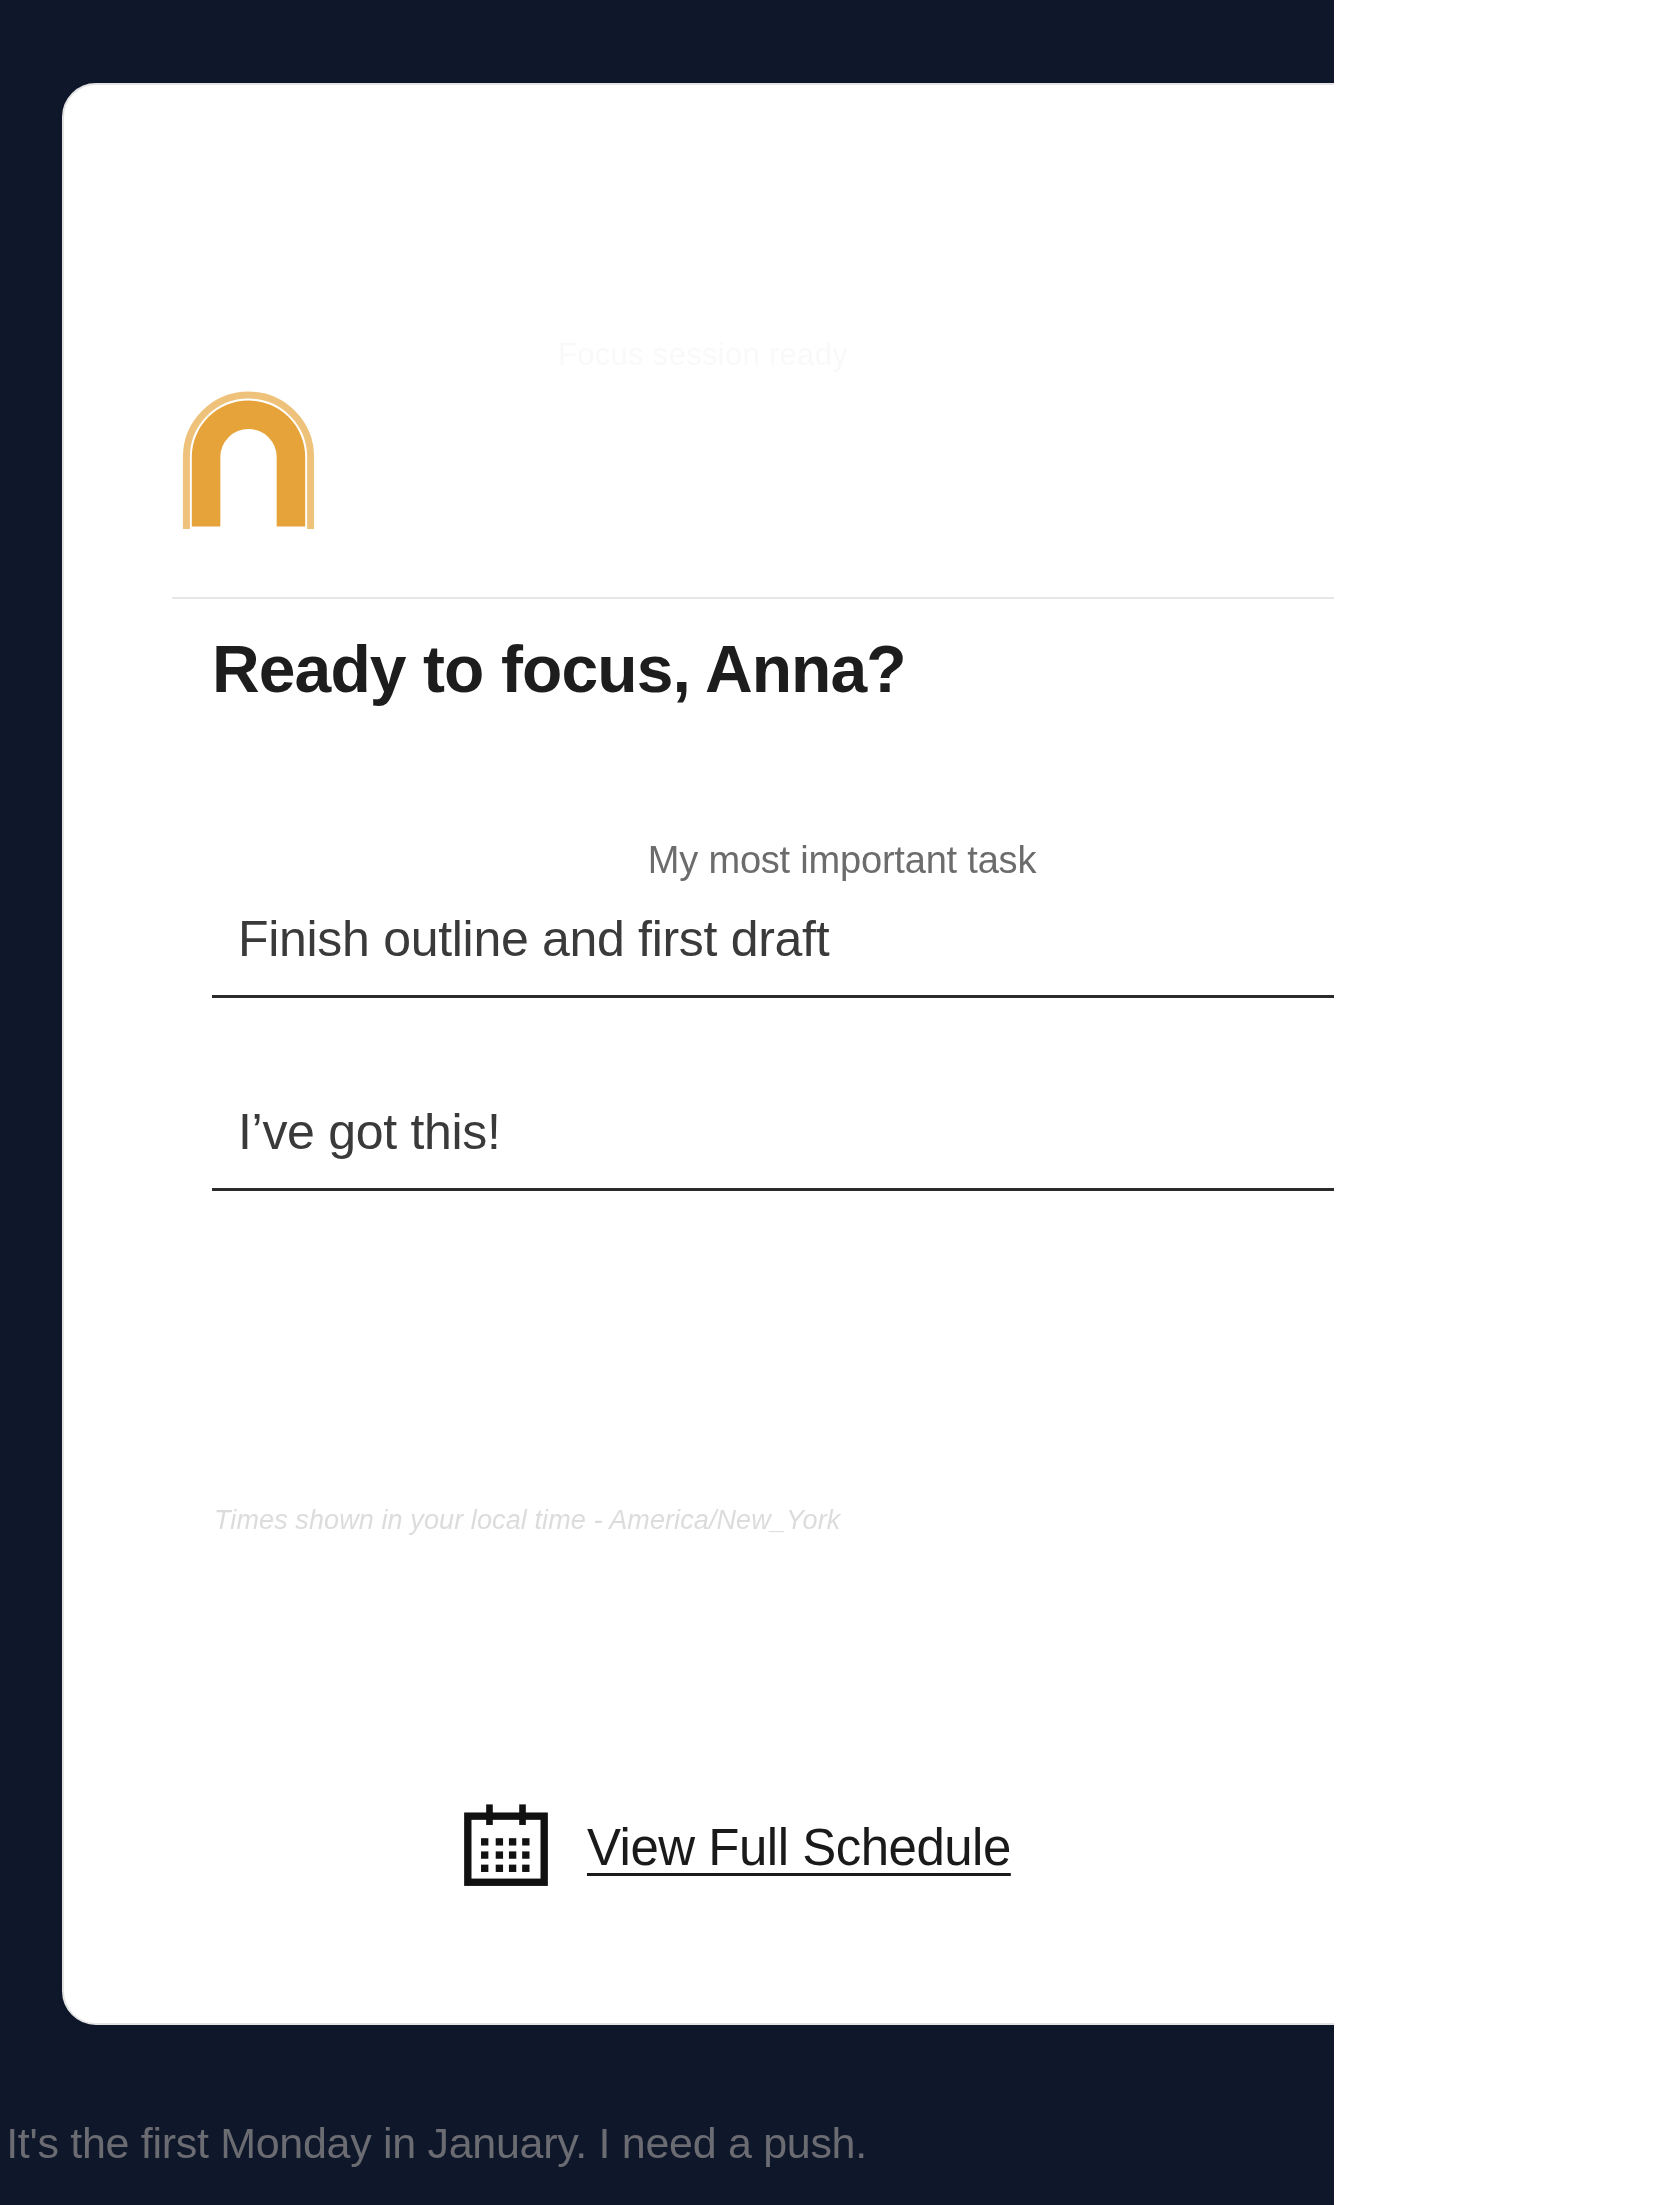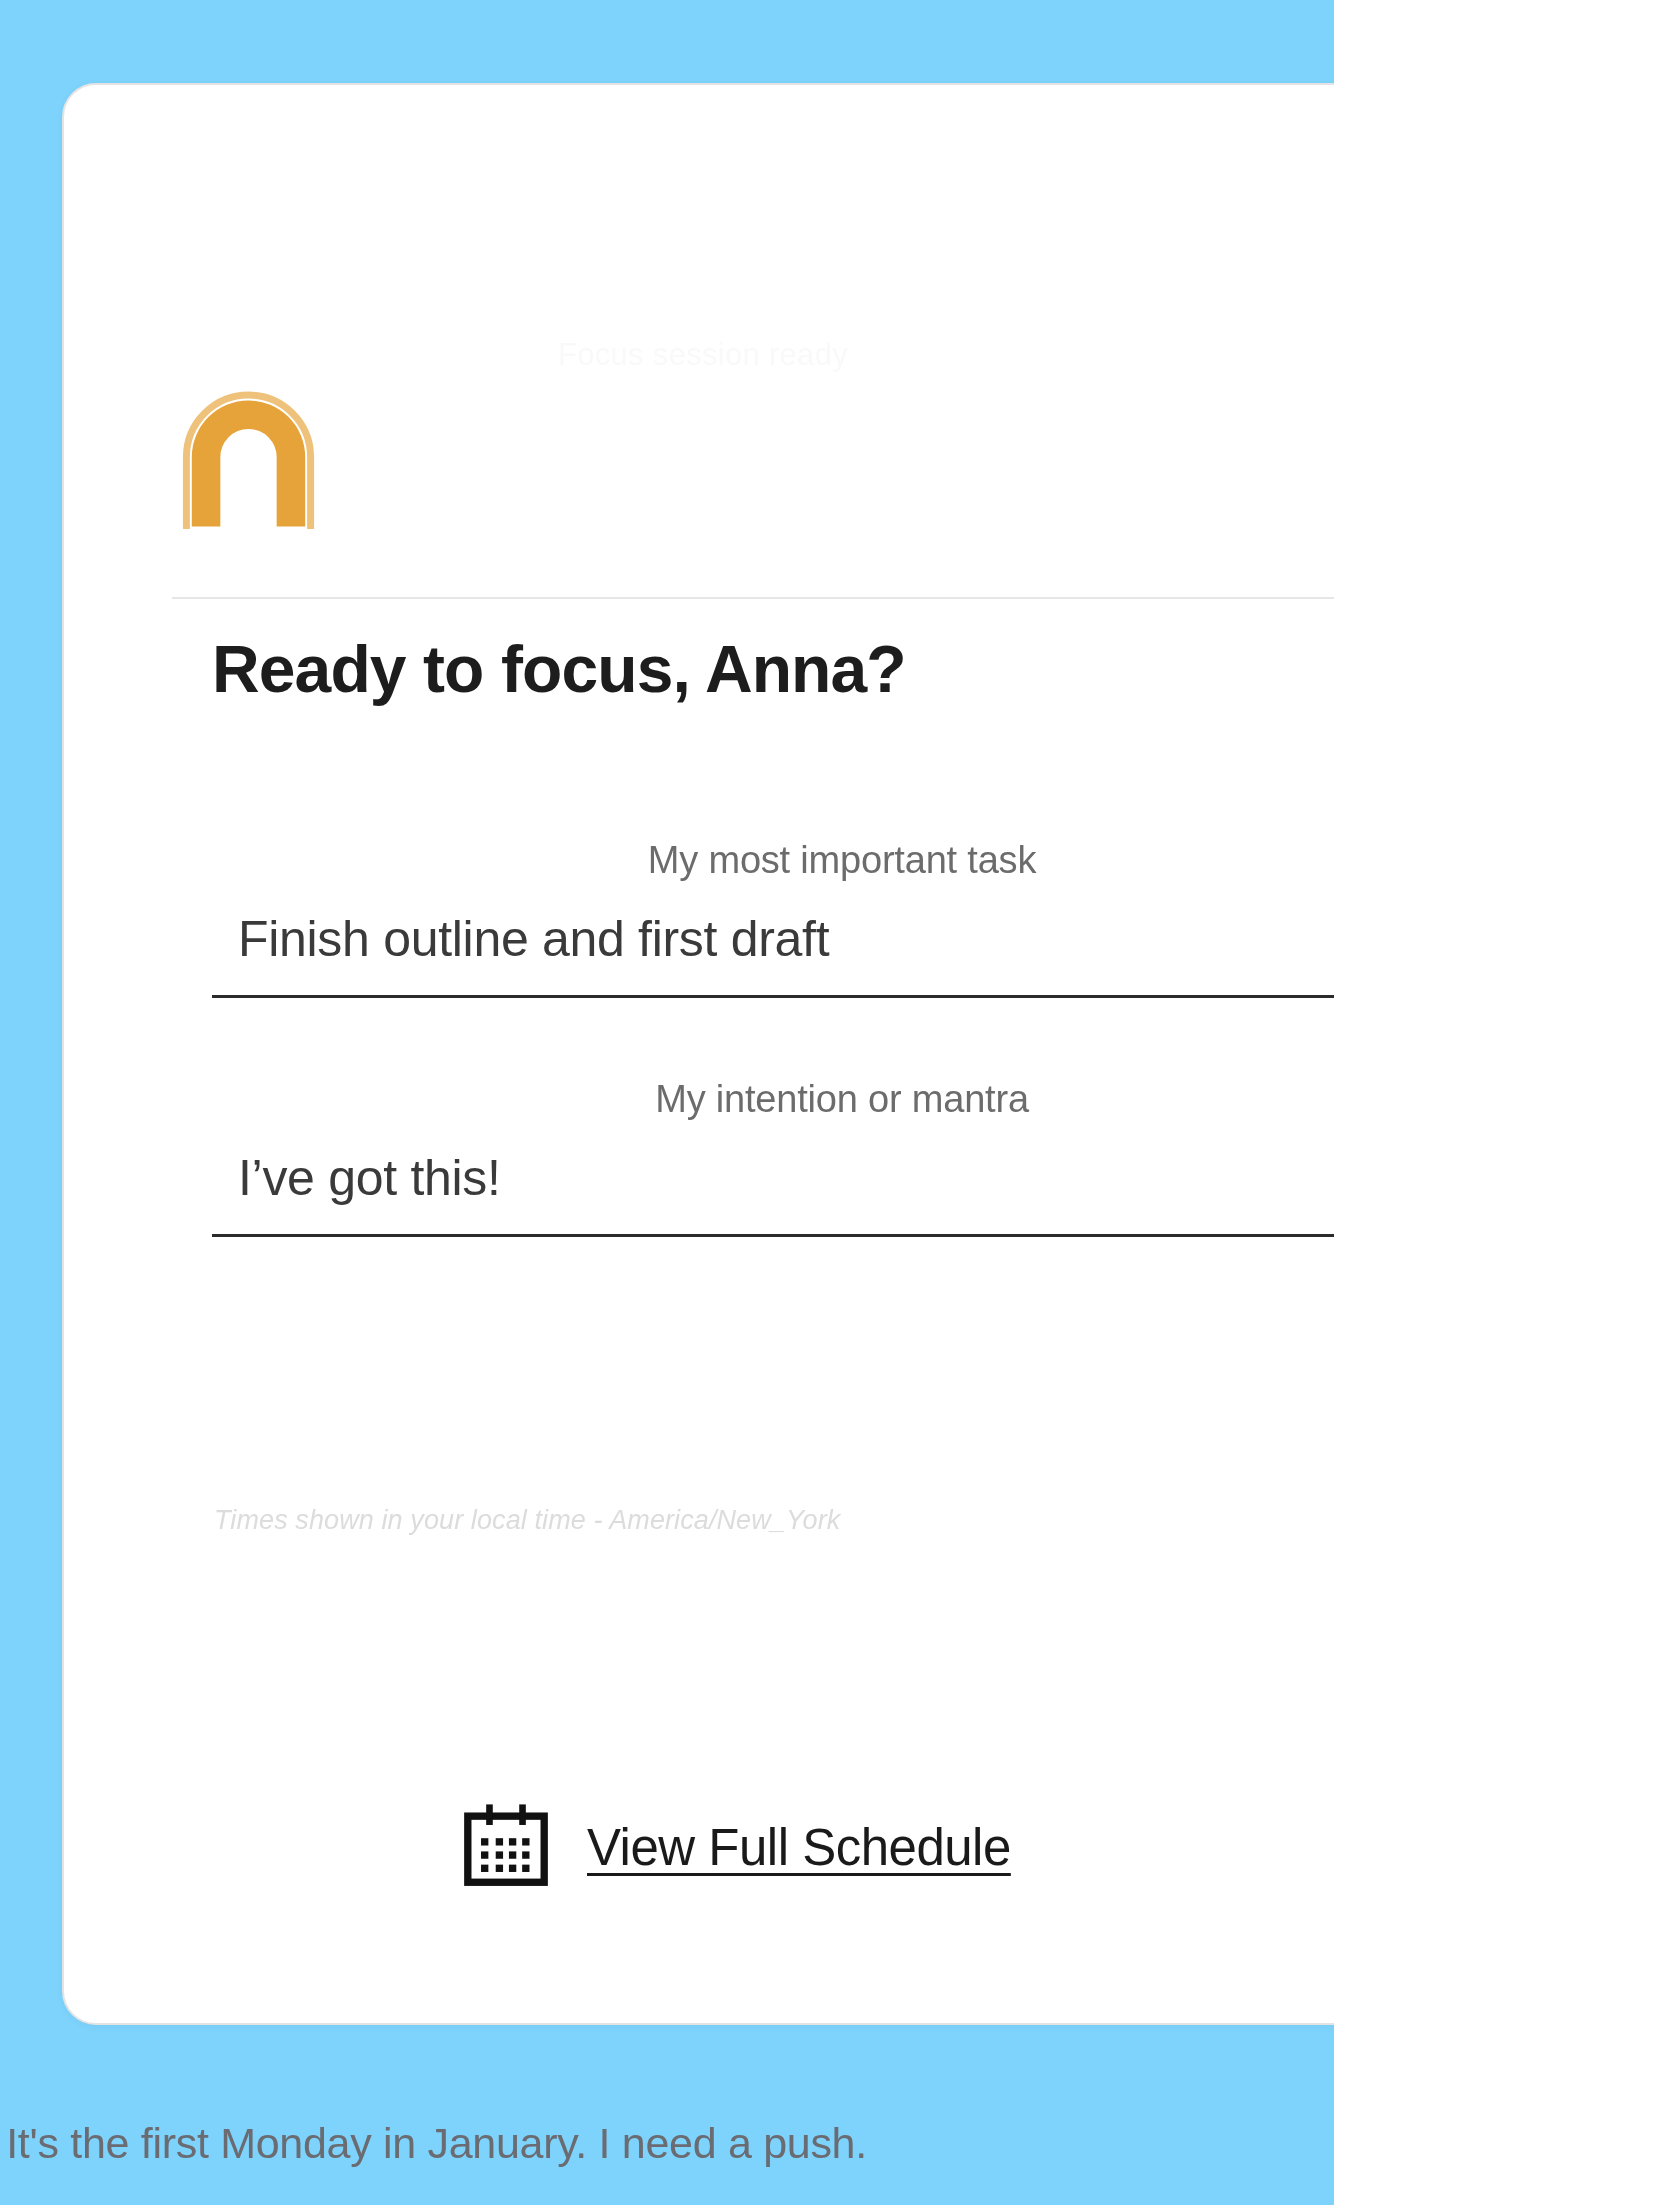--- a/index.html
+++ b/index.html
@@ -10,21 +10,21 @@
     height: 2205px;
     background: #ffffff;
     font-family: "Liberation Sans", sans-serif;
     -webkit-font-smoothing: antialiased;
   }
 
   .page {
     position: relative;
     width: 1334px;
     height: 2205px;
-    background: #7dd3fc;
+    background: #0f172a;
     overflow: hidden;
   }
 
   
   .card {
     position: absolute;
     left: 62px;
     top: 83px;
     width: 1541px;
     height: 1942px;
@@ -215,21 +215,20 @@
 
       <h1 class="heading">Ready to focus, Anna?</h1>
 
       <div class="field" id="field-task">
         <div class="field-label">My most important task</div>
         <div class="field-value">Finish outline and first draft</div>
         <div class="field-underline"></div>
       </div>
 
       <div class="field" id="field-mantra">
-        <div class="field-label">My intention or mantra</div>
         <div class="field-value">I’ve got this!</div>
         <div class="field-underline"></div>
       </div>
 
 
       <div class="schedule-note">Times shown in your local time - America/New_York</div>
 
       <div class="schedule-body"></div>
 
       <a class="view-schedule" href="#">

